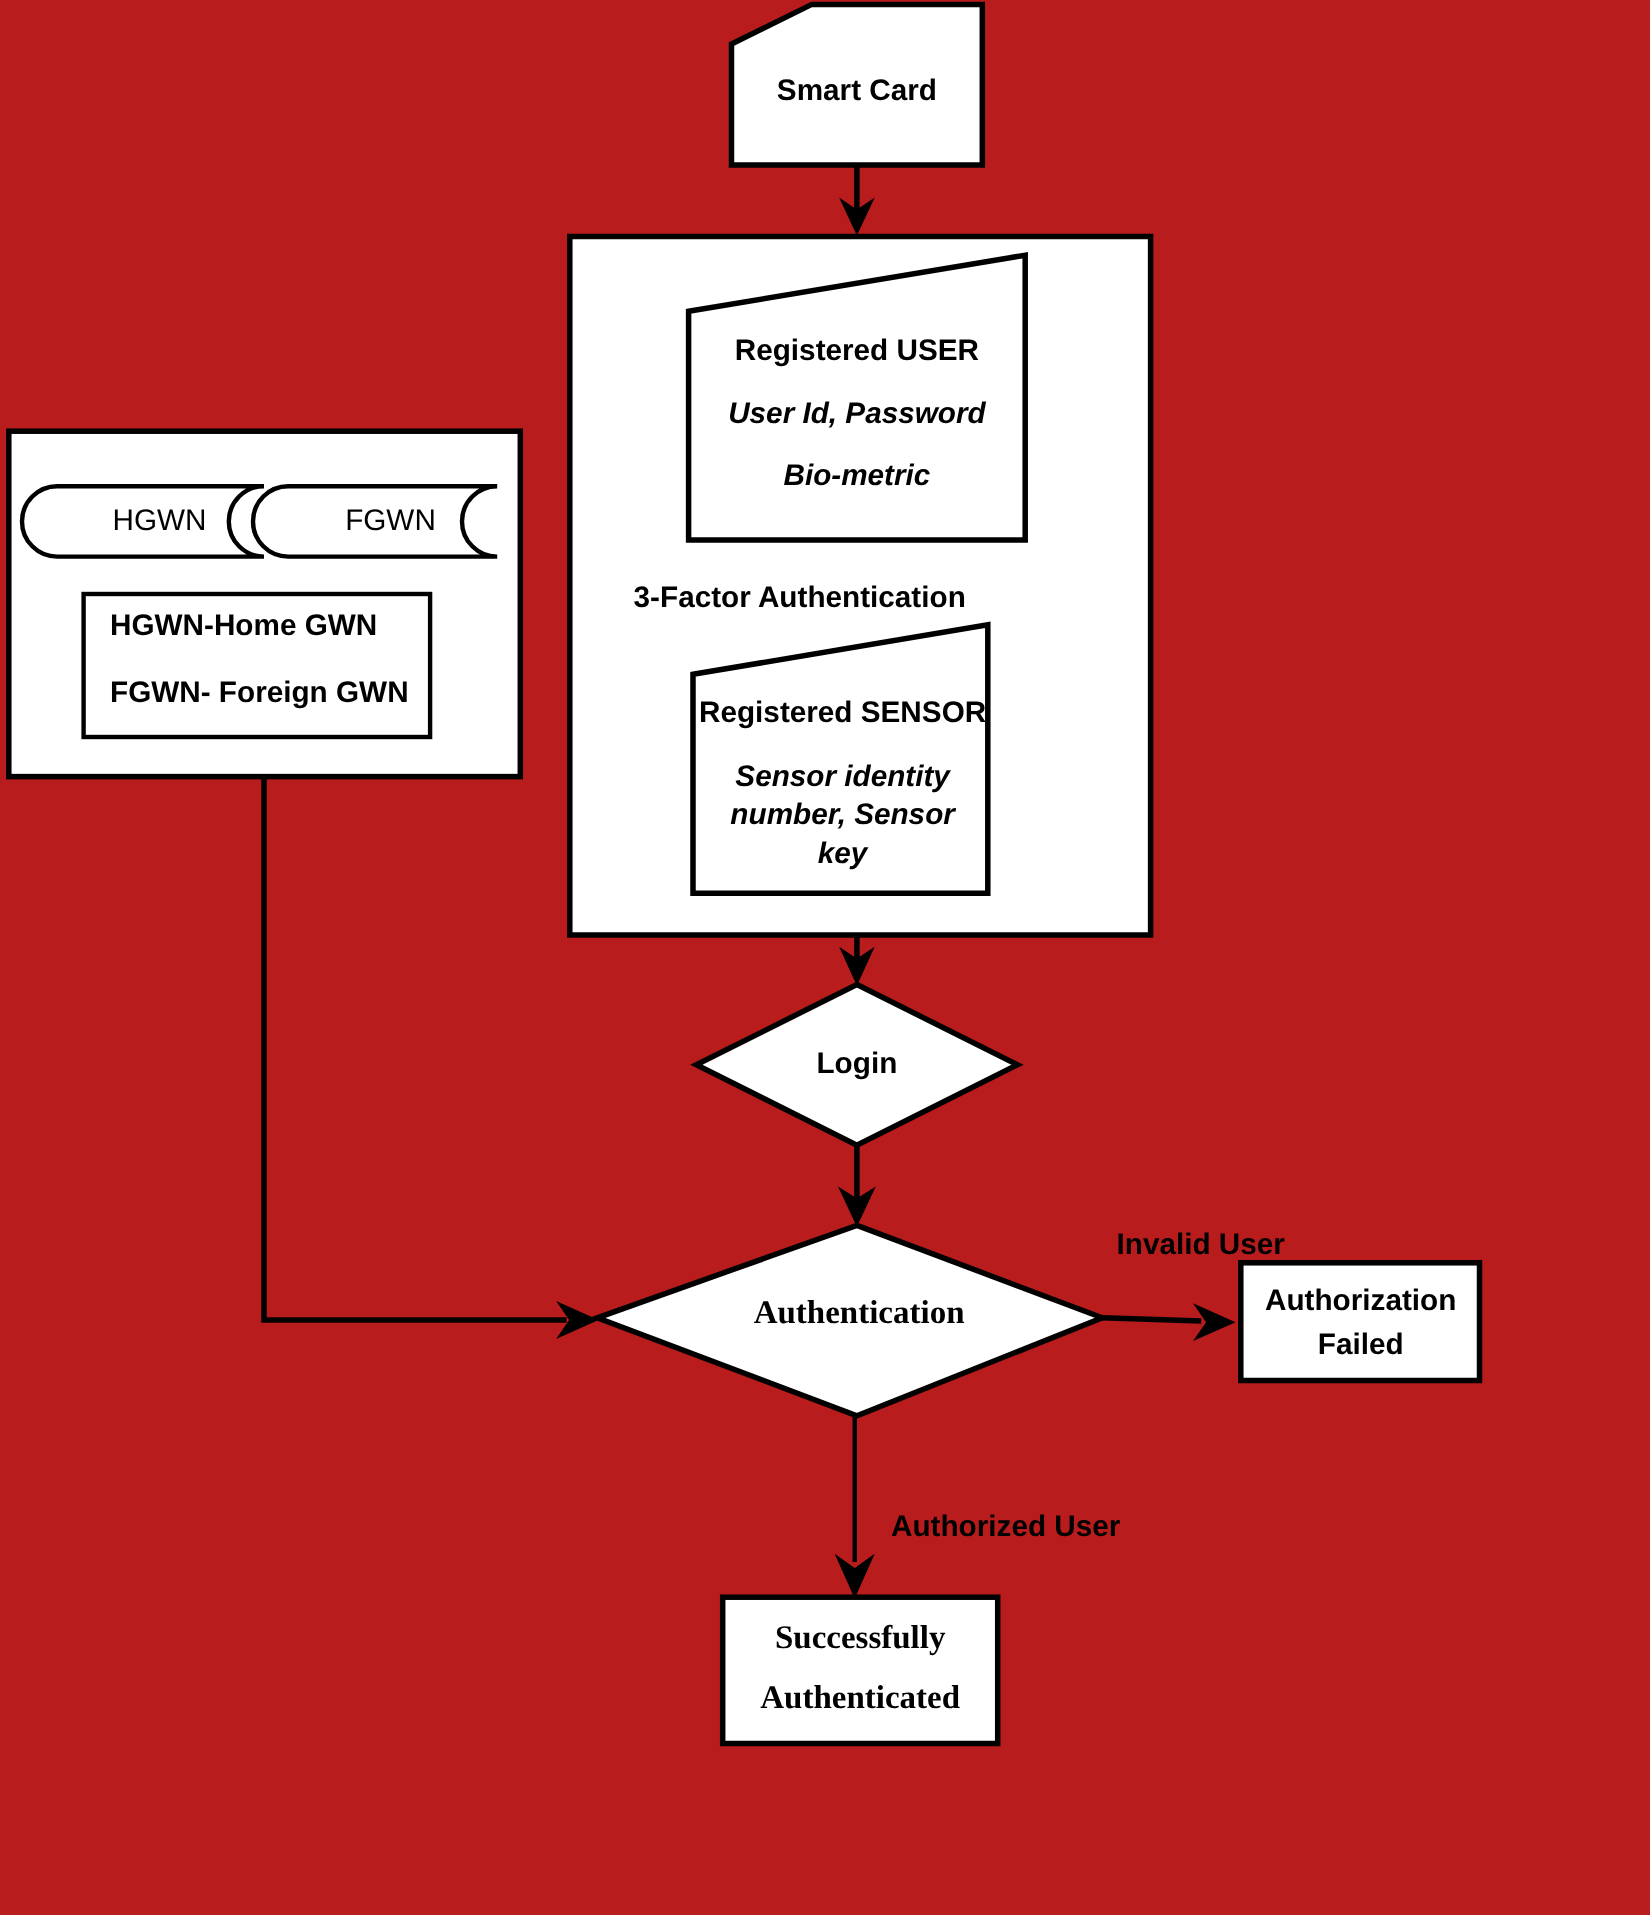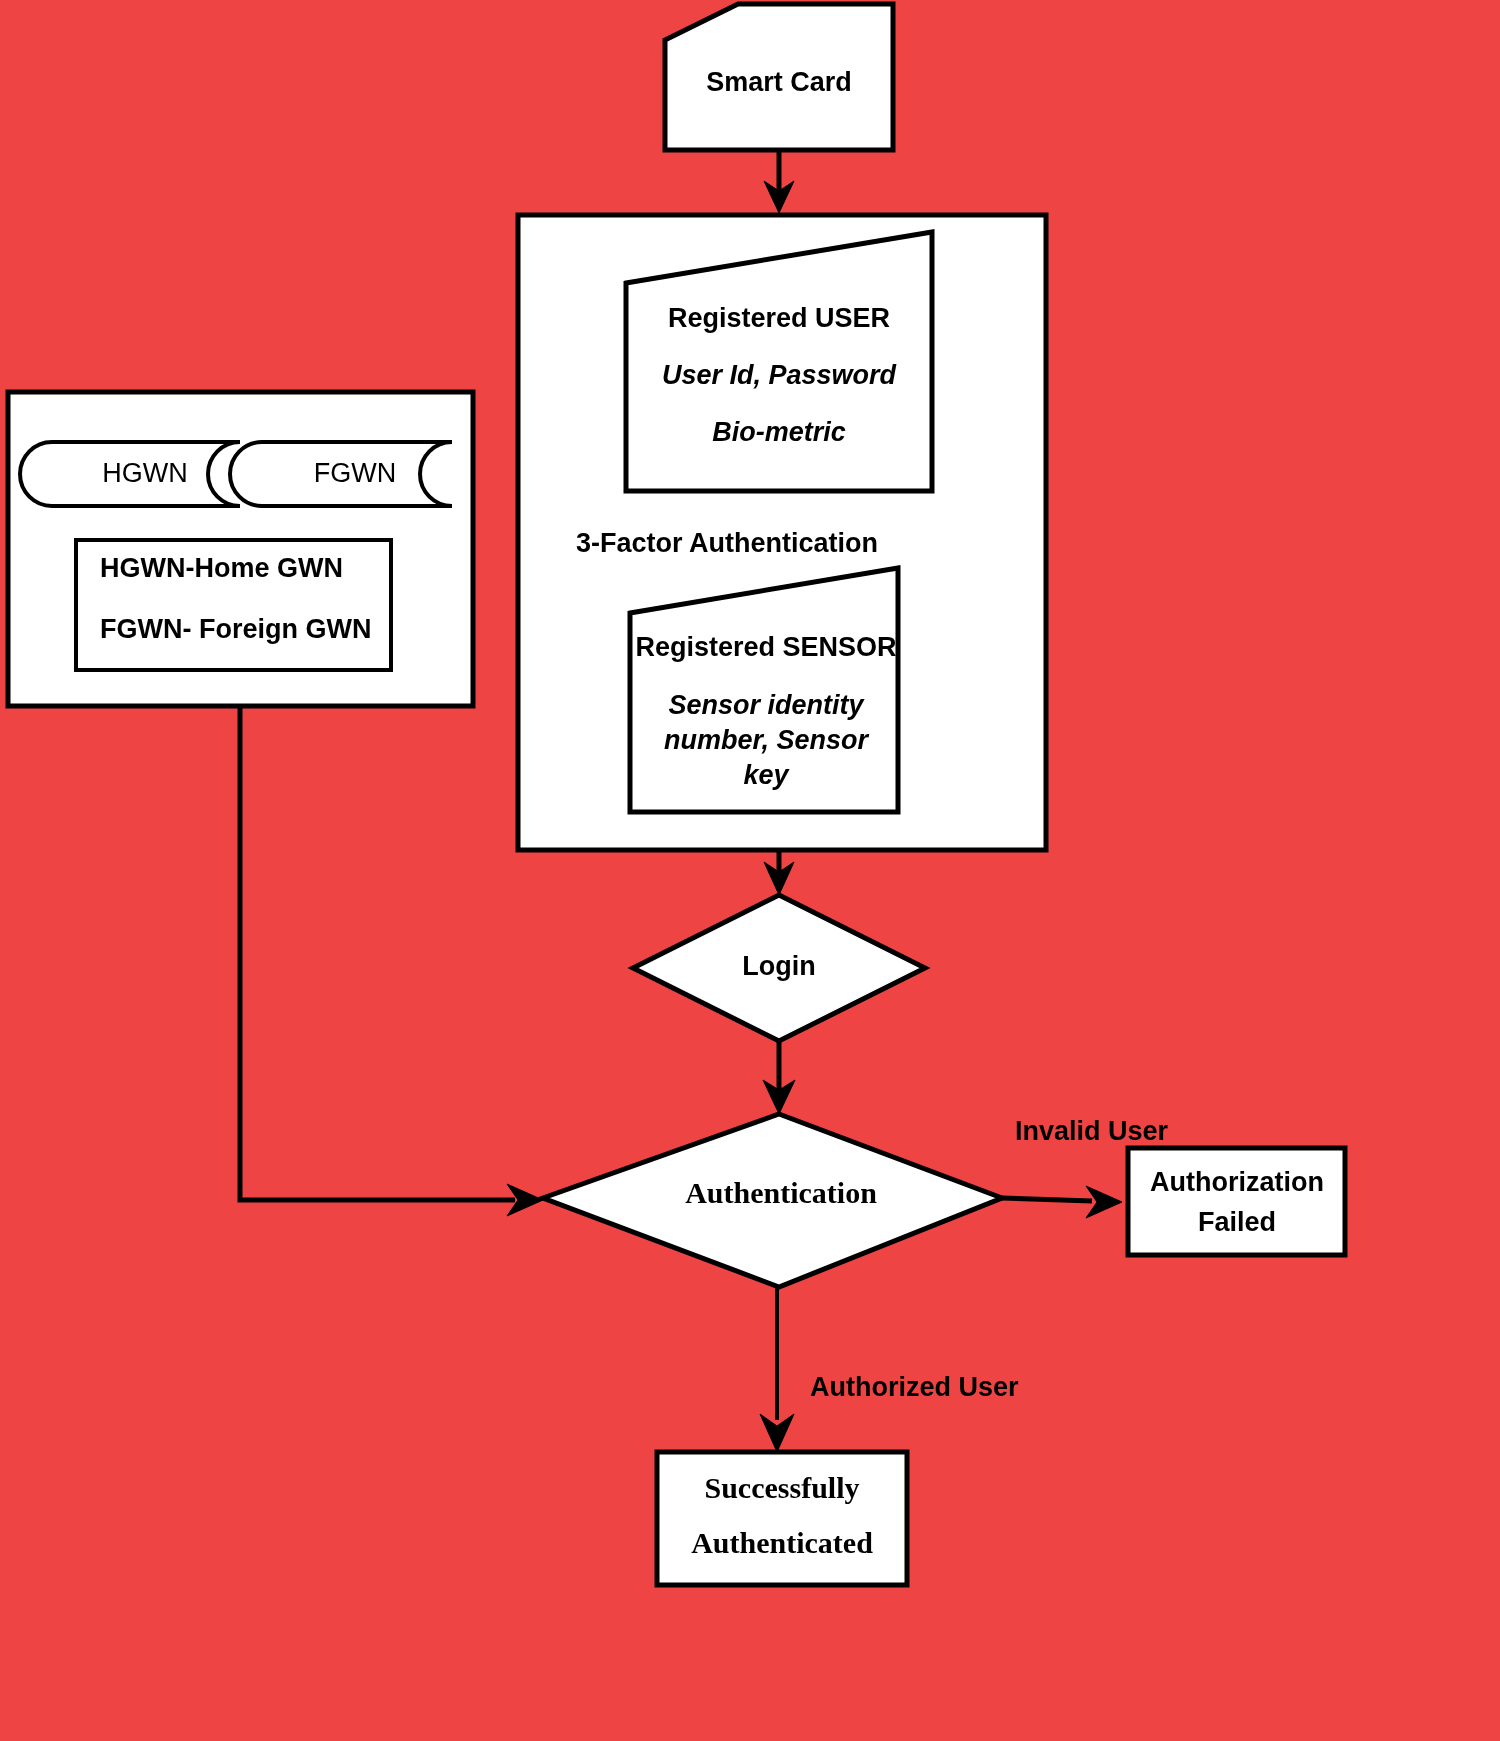--- a/index.html
+++ b/index.html
@@ -10,21 +10,21 @@
   body {
     width: 1500px;
     height: 1741px;
     font-family: "Liberation Sans", sans-serif;
     overflow: hidden;
   }
   #flow-root {
     position: relative;
     width: 1500px;
     height: 1741px;
-    background: #ef4444;
+    background: #b91c1c;
   }
   svg#flow-svg {
     position: absolute;
     top: 0;
     left: 0;
     width: 1500px;
     height: 1741px;
     display: block;
   }
   .shape-stroke {

